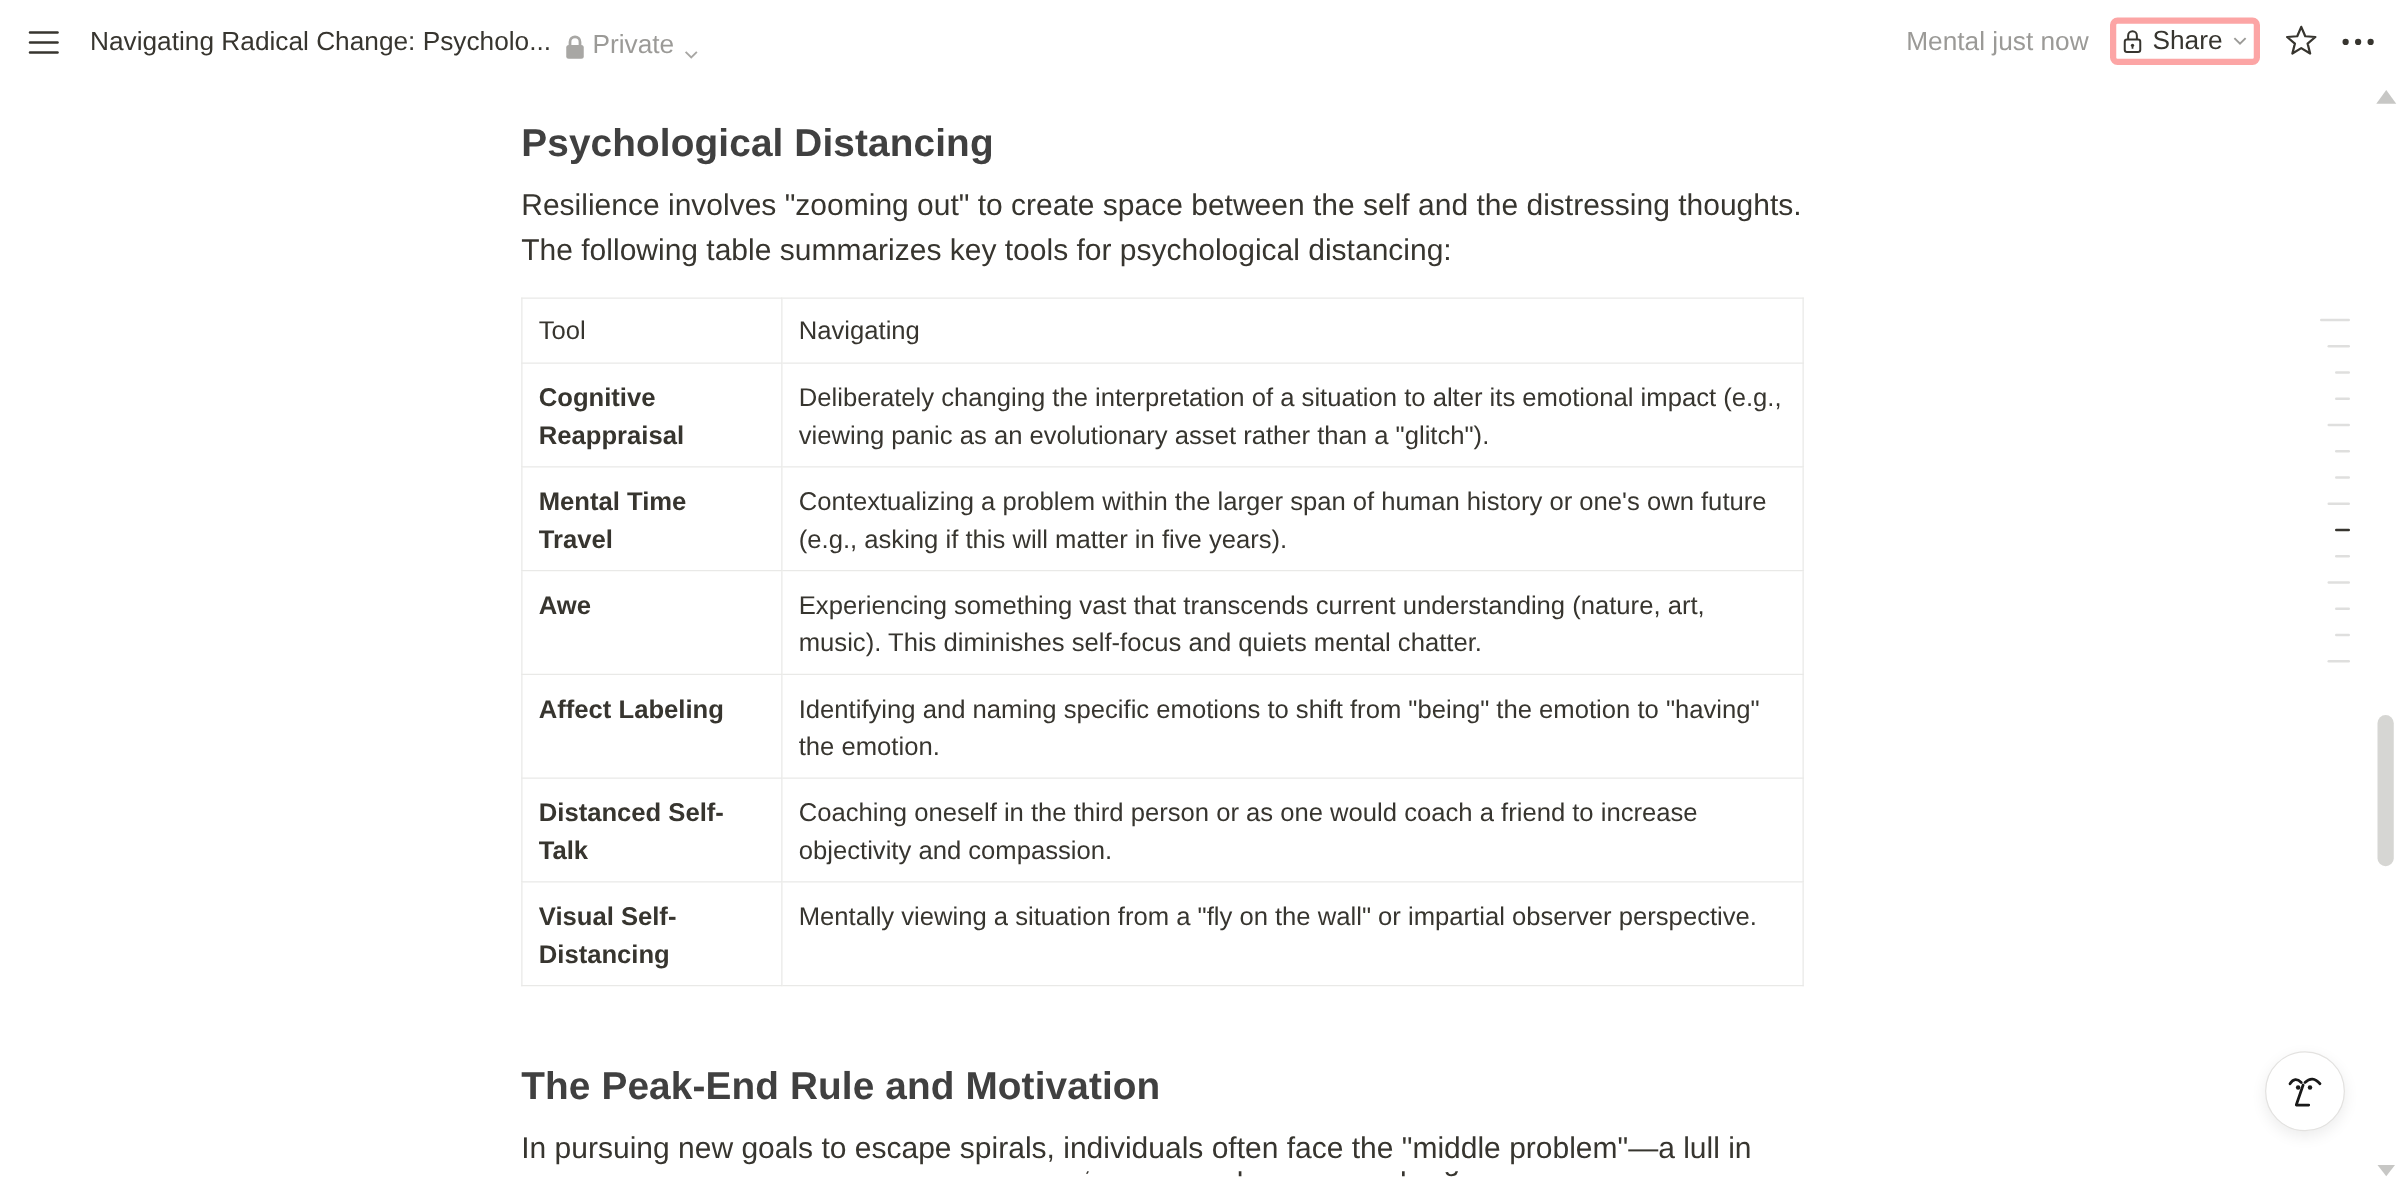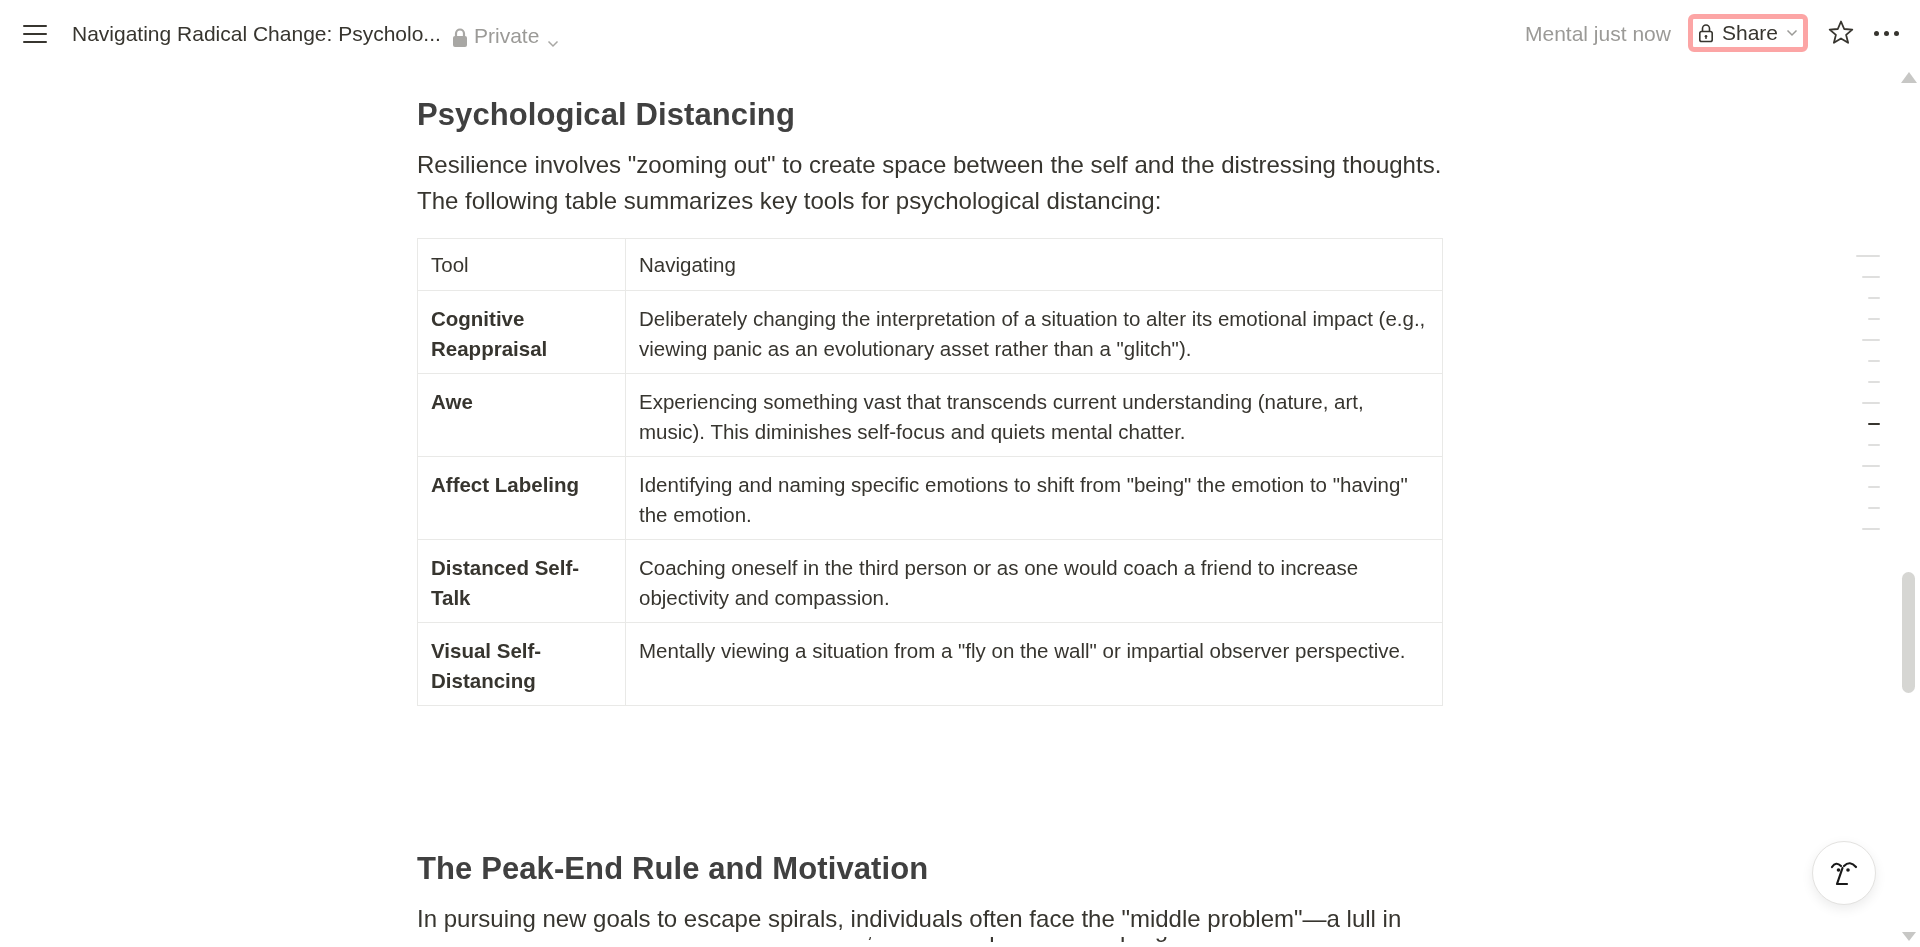--- a/index.html
+++ b/index.html
@@ -146,20 +146,24 @@
   <thead>
     <tr>
       <th class="tool-cell" style="font-weight:400">Tool</th>
       <th>Navigating</th>
     </tr>
   </thead>
   <tbody>
     <tr class="body-row">
       <td class="tool-cell">Cognitive Reappraisal</td>
       <td>Deliberately changing the interpretation of a situation to alter its emotional impact (e.g., viewing panic as an evolutionary asset rather than a "glitch").</td>
+    </tr>
+    <tr class="body-row">
+      <td class="tool-cell">Mental Time Travel</td>
+      <td>Contextualizing a problem within the larger span of human history or one's own future (e.g., asking if this will matter in five years).</td>
     </tr>
     <tr class="body-row">
       <td class="tool-cell">Awe</td>
       <td>Experiencing something vast that transcends current understanding (nature, art, music). This diminishes self-focus and quiets mental chatter.</td>
     </tr>
     <tr class="body-row">
       <td class="tool-cell">Affect Labeling</td>
       <td>Identifying and naming specific emotions to shift from "being" the emotion to "having" the emotion.</td>
     </tr>
     <tr class="body-row">

